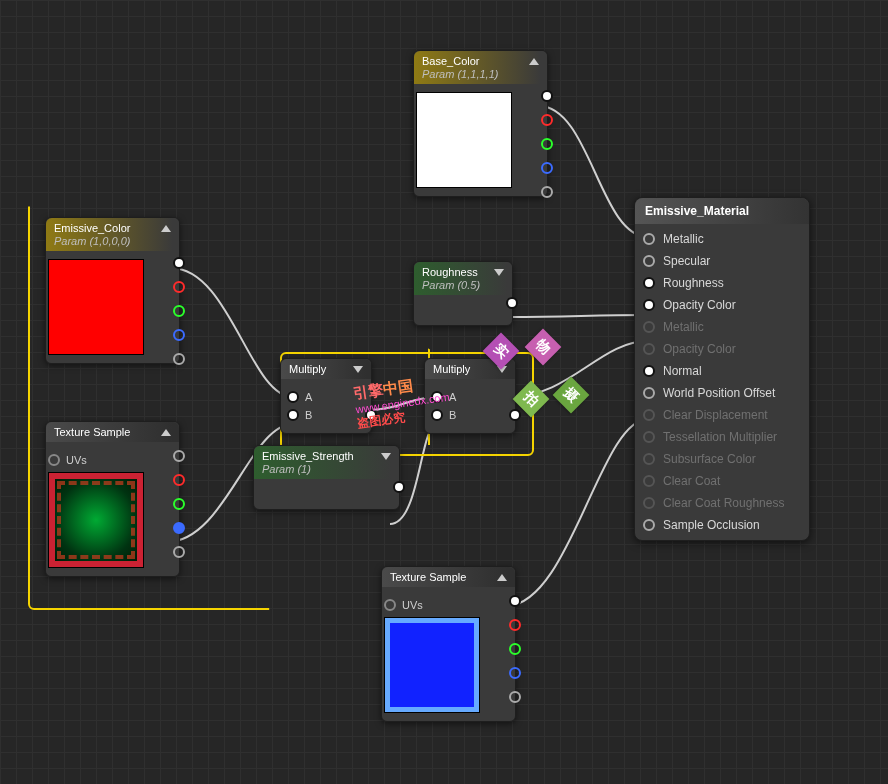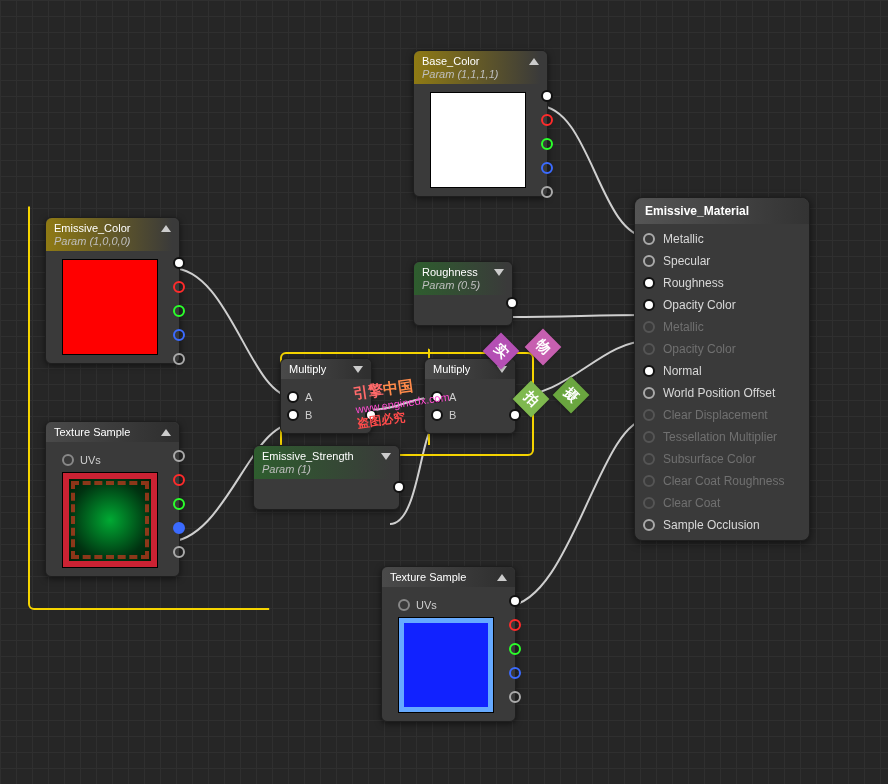--- a/index.html
+++ b/index.html
@@ -15,21 +15,21 @@
   svg.wires{position:absolute;inset:0;pointer-events:none}
   .sel{position:absolute;border:2px solid #f5d400;border-radius:6px;pointer-events:none}
 
   .node{position:absolute;border-radius:6px;background:#3a3a3a;border:1px solid #1e1e1e;box-shadow:0 2px 6px rgba(0,0,0,.5)}
   .header{display:flex;align-items:flex-start;padding:4px 8px 4px 8px;border-radius:6px 6px 0 0;position:relative}
   .header .titles{flex:1}
   .header .ttl{font-weight:normal;color:#fff;font-size:11px}
   .header .sub{font-style:italic;color:#bfbfbf;font-size:11px;margin-top:1px}
   .arrow{width:0;height:0;border-left:5px solid transparent;border-right:5px solid transparent;border-bottom:7px solid #ccc;margin-left:6px;margin-top:3px}
   .arrow.down{border-bottom:none;border-top:7px solid #ccc}
-  .body{position:relative;padding:6px 16px}
+  .body{position:relative;padding:6px 2px}
   .swatch{width:94px;height:94px;border:1px solid #000;margin:2px 0 2px 0}
 
   
   .hdr-yellow{background:linear-gradient(90deg,#8f7a14 0%,#3a3a3a 95%)}
   .hdr-green{background:linear-gradient(90deg,#2e5d2e 0%,#3a3a3a 95%)}
   .hdr-dark{background:linear-gradient(90deg,#4a4a4a 0%,#2f2f2f 95%)}
 
   
   .result{position:absolute;background:#3a3a3a;border:1px solid #1e1e1e;border-radius:8px;box-shadow:0 2px 8px rgba(0,0,0,.6)}
   .result .header{background:linear-gradient(90deg,#555 0%,#333 100%);border-radius:8px 8px 0 0;padding:6px 10px;font-weight:bold;color:#fff}
@@ -298,25 +298,25 @@
       <li class="off">
         <span class="pin hollow off"></span>
         <span>Tessellation Multiplier</span>
       </li>
       <li class="off">
         <span class="pin hollow off"></span>
         <span>Subsurface Color</span>
       </li>
       <li class="off">
         <span class="pin hollow off"></span>
+        <span>Clear Coat</span>
+      </li>
+      <li class="off">
+        <span class="pin hollow off"></span>
         <span>Clear Coat Roughness</span>
-      </li>
-      <li class="off">
-        <span class="pin hollow off"></span>
-        <span>Clear Coat</span>
       </li>
       <li>
         <span class="pin hollow"></span>
         <span>Sample Occlusion</span>
       </li>
     </ul>
 </div>
 
 <div class="wm" style="left:355px;top:378px">
   <div><span class="big">引擎</span><span class="big" style="color:#ff8a4a">中国</span></div>

